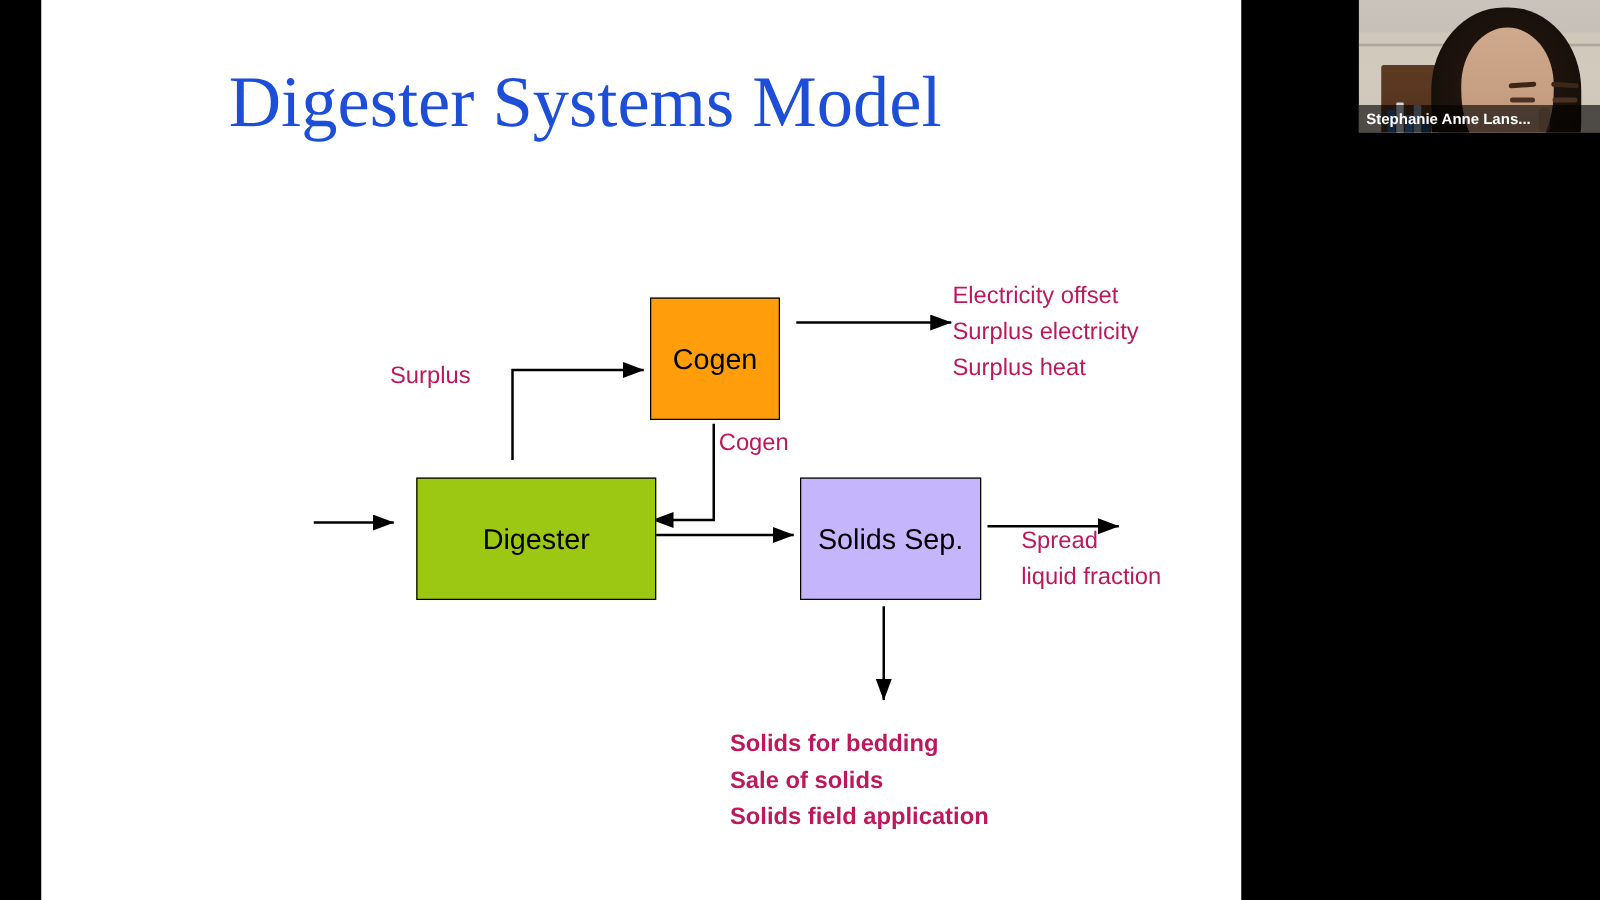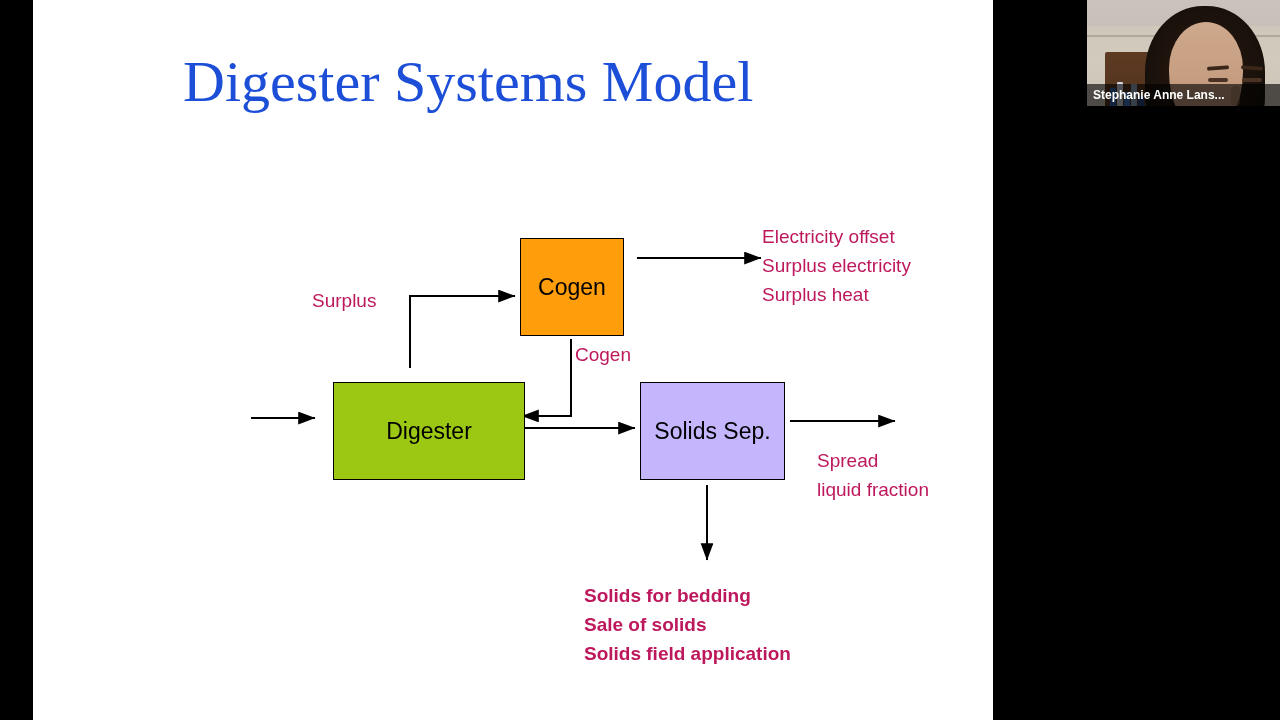--- a/index.html
+++ b/index.html
@@ -97,21 +97,21 @@
     font-size: 19px;
     line-height: 29px;
     color: #be185d;
     white-space: pre;
   }
 
   #txt-biogas       { left: 279px; top: 286px; }
   #txt-heat         { left: 542px; top: 340px; }
   #txt-manure       { left: 119px; top: 386px; }
   #txt-electricity  { left: 729px; top: 222px; }
-  #txt-spread       { left: 784px; top: 446px; }
+  #txt-spread       { left: 784px; top: 418px; }
   #txt-solids-out   { left: 551px; top: 581px; font-weight: bold; }
 
   
   #webcam {
     position: absolute;
     left: 1087px;
     top: 0px;
     width: 193px;
     height: 106px;
     overflow: hidden;

